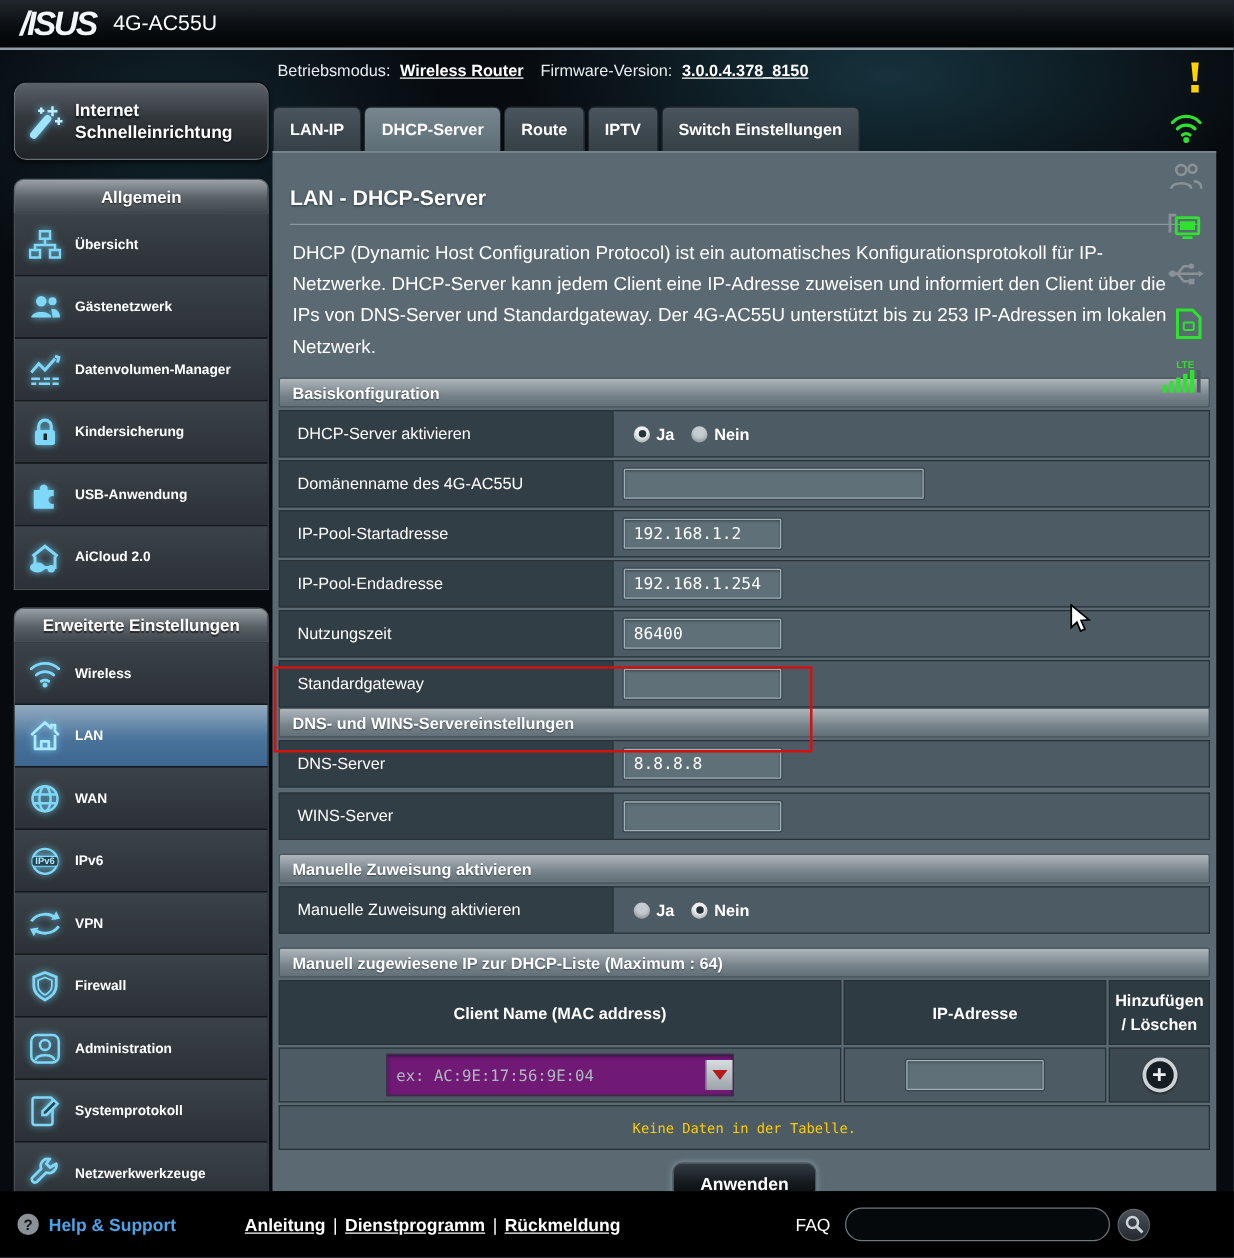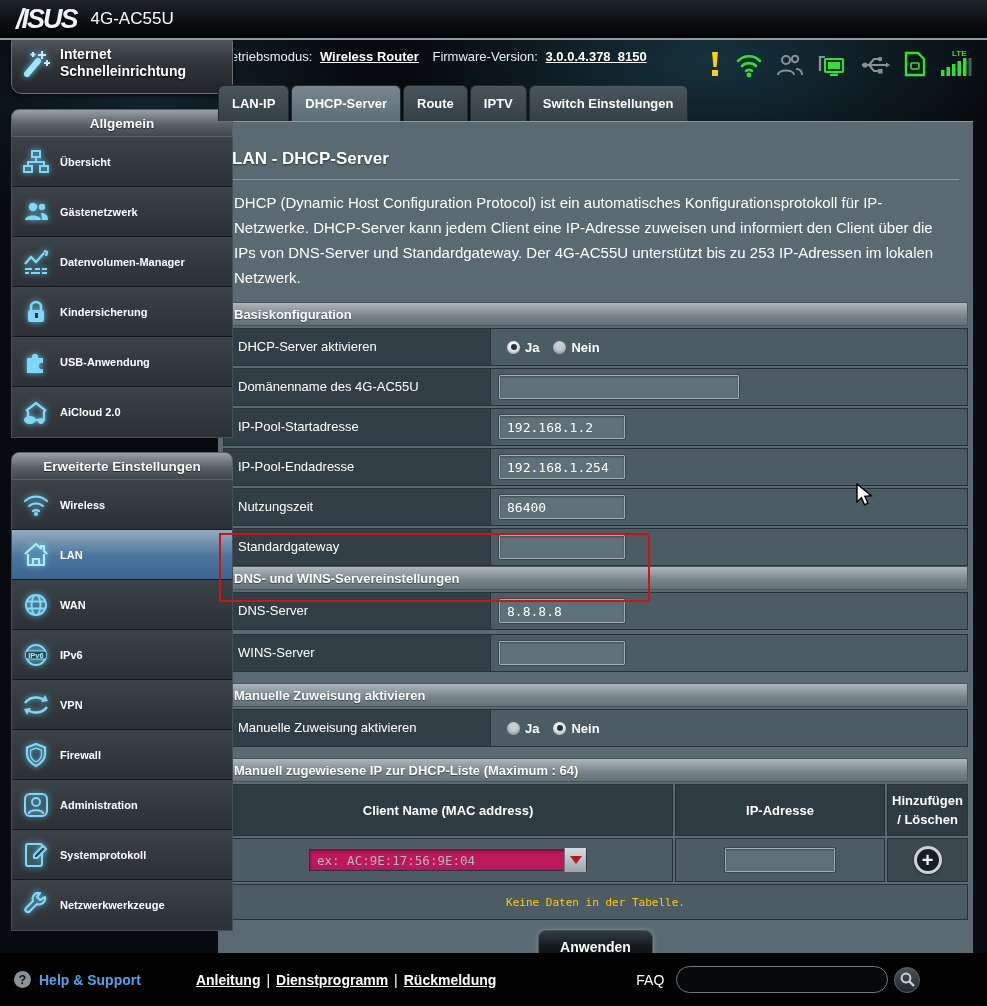--- a/index.html
+++ b/index.html
@@ -29,30 +29,30 @@
   .lang-box{position:absolute;left:828px;top:4px;width:142px;height:30px;border-radius:9px;
     border:1px solid #4c565d;background:linear-gradient(#273238,#0c1115 55%,#05080a);
     box-shadow:0 0 4px rgba(160,180,195,.4);display:flex;align-items:center;justify-content:center;
     font-weight:bold;font-size:14px;cursor:pointer;}
   .lang-arrow{position:absolute;right:10px;top:12px;width:0;height:0;
     border-left:6px solid transparent;border-right:6px solid transparent;border-top:7px solid #9aa4ab;}
   
   .hdr-info{position:absolute;left:222px;top:46px;font-size:13px;line-height:21px;z-index:2;}
   .hdr-info .lbl{color:#e8edf0;}
   .hdr-link{font-weight:bold;text-decoration:underline;color:#fff;cursor:pointer;margin-left:4px;margin-right:10px;}
-  .status-icons{position:absolute;right:13px;top:48px;display:flex;align-items:flex-end;gap:13px;z-index:2;}
+  .status-icons{position:absolute;right:24px;top:48px;display:flex;align-items:flex-end;gap:13px;z-index:2;flex-direction:column;}
   .sic{display:flex;align-items:flex-end;cursor:pointer;}
   
   .tabs{position:absolute;left:218px;top:85px;height:36px;display:flex;z-index:3;}
   .tab{height:36px;padding:0 13px;margin-right:2px;border-radius:6px 6px 0 0;
     background:linear-gradient(#4a555d,#343f46);color:#fff;font-size:13px;font-weight:bold;
     display:flex;align-items:center;cursor:pointer;border:1px solid #222a30;border-bottom:none;}
   .tab.active{background:linear-gradient(#78878f,#5d6d76);}
   
-  .sidebar{position:absolute;left:11px;top:32px;width:222px;z-index:2;}
+  .sidebar{position:absolute;left:11px;top:66px;width:204px;z-index:2;}
   .quick-btn{height:62px;border-radius:10px;border:1px solid #6a7176;outline:1px solid #0a0d10;
     background:linear-gradient(#5a6167,#33383d 45%,#202428);display:flex;align-items:center;
     box-shadow:0 2px 4px rgba(0,0,0,.6);cursor:pointer;}
   .quick-btn .txt{font-weight:bold;font-size:14px;line-height:17px;text-shadow:0 1px 2px #000;}
   .icon-cell{width:48px;display:flex;align-items:center;justify-content:center;flex:0 0 48px;}
   .glow{filter:drop-shadow(0 0 3px rgba(110,205,245,.9));}
   .side-hdr{height:28px;margin-top:15px;border-radius:8px 8px 0 0;border:1px solid #5a6268;
     background:linear-gradient(#99a1a7,#5a6268 55%,#40474d);display:flex;align-items:center;
     justify-content:center;font-weight:bold;font-size:13.5px;text-shadow:0 1px 1px #222;}
   .side-group{border:1px solid #474e54;border-top:none;}
@@ -90,21 +90,21 @@
   .r-lab{font-size:13px;font-weight:bold;margin-right:6px;}
   
   .t-hdr{display:flex;margin-top:2px;}
   .t-hdr .hc{background:#2f3b42;border:1px solid #273137;display:flex;flex-direction:column;
     align-items:center;justify-content:center;font-size:13px;font-weight:bold;height:52px;line-height:19px;}
   .hc1{flex:0 0 450px;} .hc2{flex:0 0 210px;margin-left:2px;} .hc3{flex:1;margin-left:2px;}
   .t-row{display:flex;margin-top:2px;}
   .t-row .tc{border:1px solid #273137;display:flex;align-items:center;justify-content:center;height:44px;}
   .tc1{flex:0 0 450px;background:#4c5b64;} .tc2{flex:0 0 210px;margin-left:2px;background:#4c5b64;}
   .tc3{flex:1;margin-left:2px;background:#3c484f;}
-  .mac-select{width:278px;height:22px;background:#be185d;border:1px solid #2c363c;
+  .mac-select{width:278px;height:34px;background:#701a75;border:1px solid #2c363c;
     box-shadow:inset 0 1px 3px rgba(0,0,0,.45);display:flex;align-items:center;cursor:pointer;}
   .mac-select .ph{flex:1;color:#aeb9bf;font-family:"DejaVu Sans Mono",monospace;font-size:12.5px;padding-left:7px;}
   .dd-btn{width:22px;height:24px;background:linear-gradient(#d7dcdf,#9ba4aa);border-left:1px solid #6b767d;
     display:flex;align-items:center;justify-content:center;}
   .dd-arrow{width:0;height:0;border-left:6px solid transparent;border-right:6px solid transparent;
     border-top:8px solid #b01c1c;}
   .ipin{width:110px;}
   .plus-btn{width:28px;height:28px;border-radius:50%;background:#171e23;border:3px solid #ccd2d6;
     color:#e9edef;font-size:20px;font-weight:bold;display:flex;align-items:center;justify-content:center;
     line-height:1;cursor:pointer;box-shadow:0 1px 2px rgba(0,0,0,.5);}

